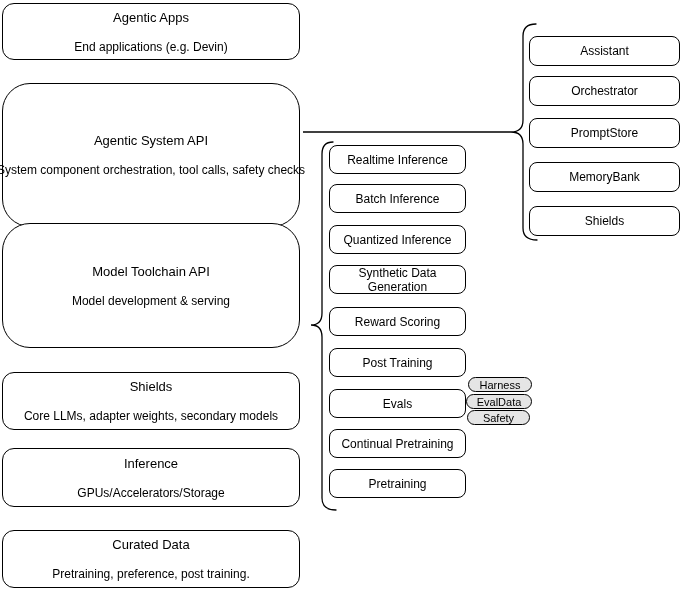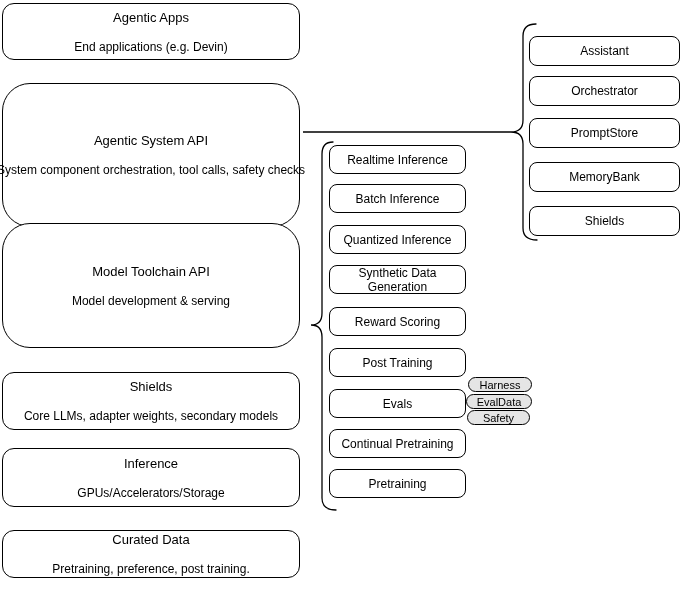--- a/index.html
+++ b/index.html
@@ -68,21 +68,21 @@
   <div class="node left-node" style="top:372px;height:58px;border-radius:12px">
     <div class="title">Shields</div>
     <div class="subtitle">Core LLMs, adapter weights, secondary models</div>
   </div>
 
   <div class="node left-node" style="top:448px;height:59px;border-radius:12px">
     <div class="title">Inference</div>
     <div class="subtitle">GPUs/Accelerators/Storage</div>
   </div>
 
-  <div class="node left-node" style="top:530px;height:48px;border-radius:12px">
+  <div class="node left-node" style="top:530px;height:58px;border-radius:12px">
     <div class="title">Curated Data</div>
     <div class="subtitle">Pretraining, preference, post training.</div>
   </div>
 
   <div class="node mid-node" style="top:145px">
     <span>Realtime Inference</span>
   </div>
   <div class="node mid-node" style="top:184px">
     <span>Batch Inference</span>
   </div>

